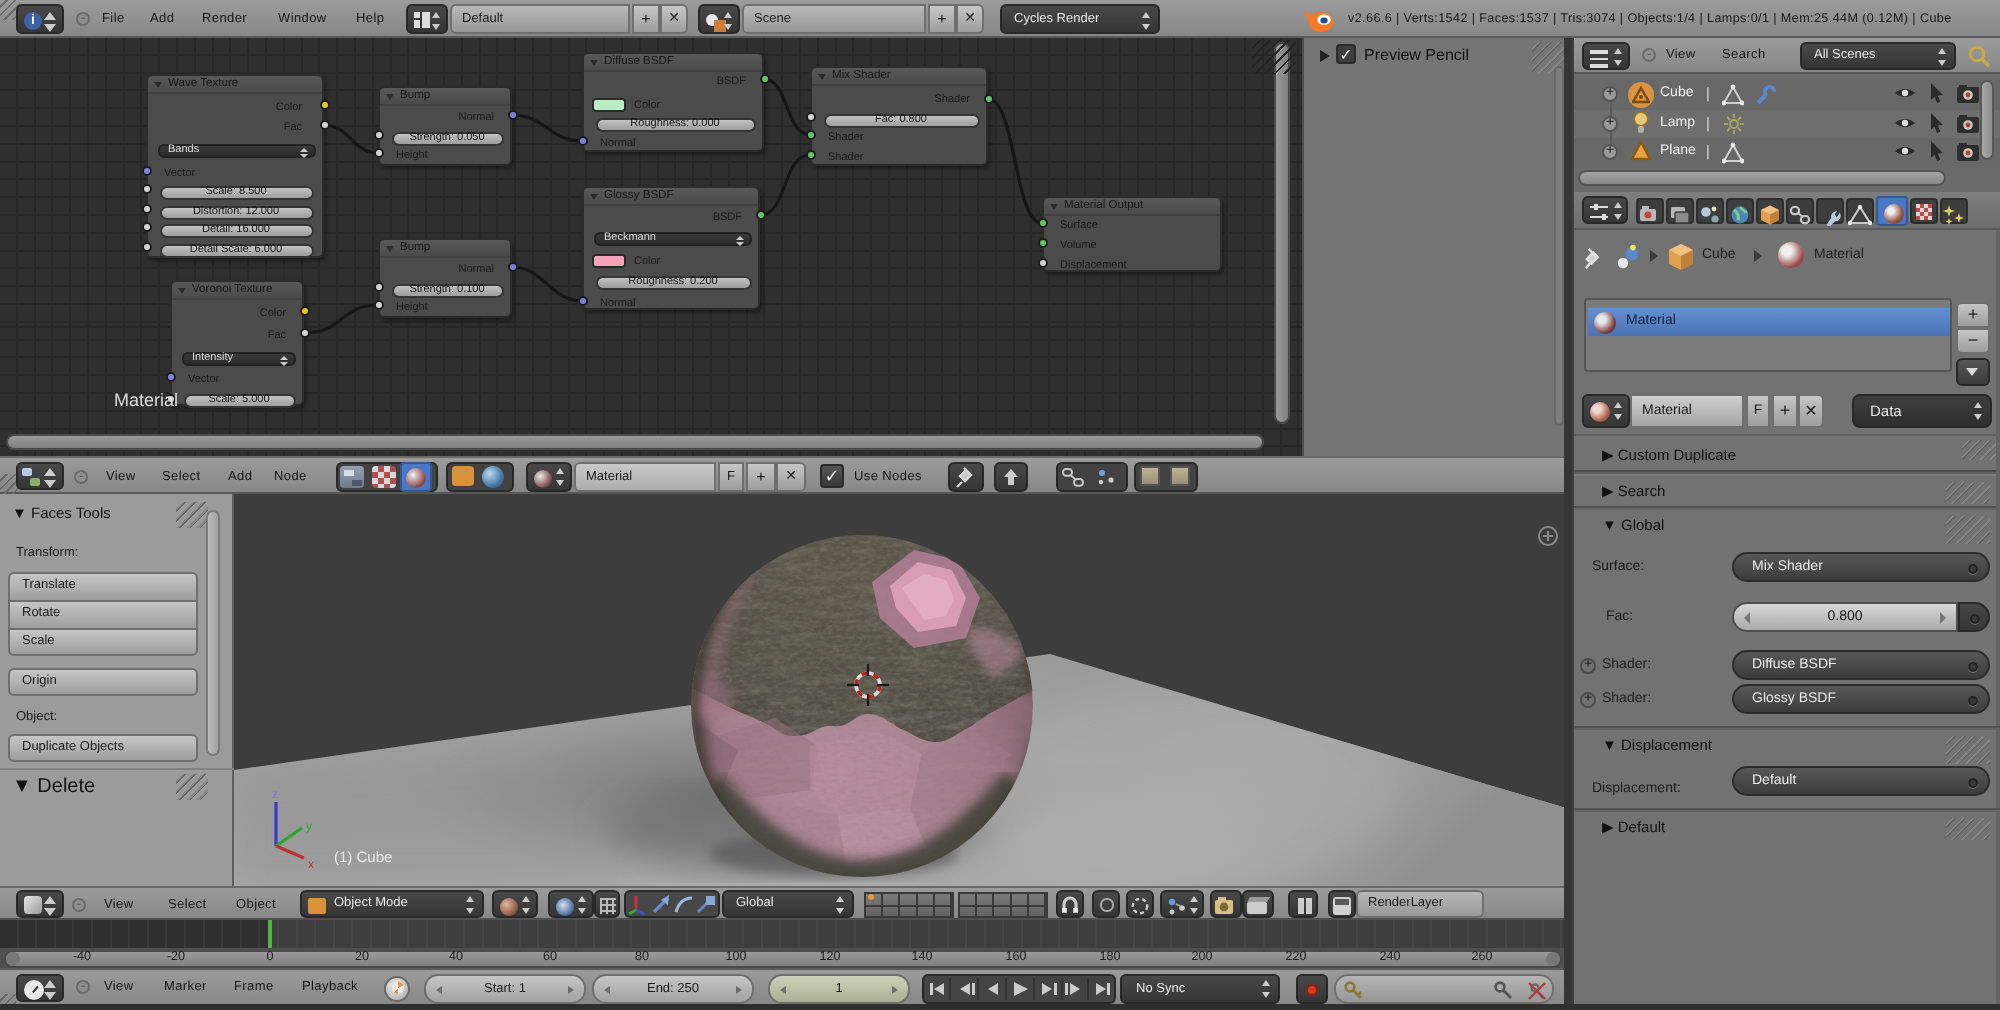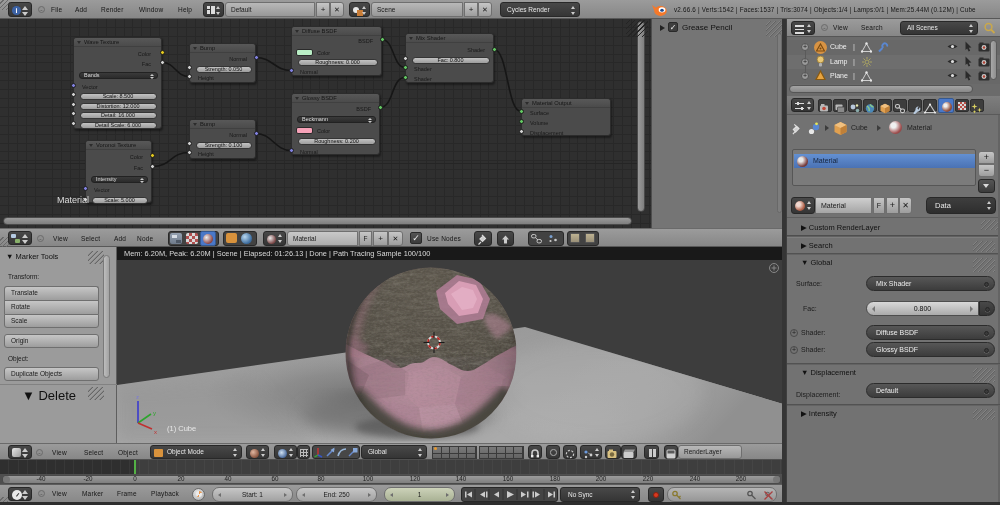--- a/index.html
+++ b/index.html
@@ -200,21 +200,21 @@
 
   <div class="abs" style="left:3px;top:198px;width:629px;height:8px;background:linear-gradient(#9a9a9a,#7f7f7f);border-radius:4px;border:1px solid #4a4a4a"></div>
   <div class="abs" style="left:637px;top:2px;width:8px;height:191px;background:linear-gradient(to right,#9a9a9a,#7f7f7f);border-radius:4px;border:1px solid #4a4a4a"></div>
   <div class="abs" style="left:626px;top:1px;width:22px;height:17px;background:repeating-linear-gradient(135deg,transparent 0 2.5px,#242424 2.5px 3.4px)"></div>
 </div>
 
 <div class="abs" id="npanel" style="left:651px;top:19px;width:135px;height:209px;background:#757575;border-left:1px solid #4d4d4d">
   <div class="abs hatch" style="right:2px;top:2px;width:18px;height:16px"></div>
   <div class="abs" style="left:8px;top:6px;width:0;height:0;border-top:3.5px solid transparent;border-bottom:3.5px solid transparent;border-left:5px solid #222"></div>
   <div class="abs" style="left:16px;top:3px;width:10px;height:10px;background:#3e3e3e;border:1px solid #2a2a2a;border-radius:2px;color:#eee;font-size:8px;line-height:9px;text-align:center">✓</div>
-  <div class="abs" style="left:30px;top:4px;font-size:8px;color:#111">Grease Pencil</div>
+  <div class="abs" style="left:30px;top:4px;font-size:8px;color:#111">Preview Pencil</div>
   <div class="abs" style="left:125px;top:14px;width:5px;height:180px;background:#7d7d7d;border-radius:3px;border:1px solid #686868"></div>
 </div>
 
 <div class="abs hdrbg" id="nodehdr" style="left:0;top:228px;width:786px;height:19px;border-top:1px solid #6a6a6a;border-bottom:1px solid #585858">
   <div class="abs" style="left:0;top:8px;width:10px;height:10px;background:repeating-linear-gradient(135deg,transparent 0 2px,#6a6a6a 2px 3px)"></div>
   <div class="abs dk" style="left:8px;top:2px;width:24px;height:14px">
     <div class="abs" style="left:2px;top:2px;width:5px;height:4px;background:#b6cbe3;border-radius:1px"></div>
     <div class="abs" style="left:6px;top:7px;width:5px;height:4px;background:#88b06a;border-radius:1px"></div>
     <div class="abs" style="right:3px;top:2px;width:0;height:0;border-left:3px solid transparent;border-right:3px solid transparent;border-bottom:4px solid #ccc"></div>
     <div class="abs" style="right:3px;top:8px;width:0;height:0;border-left:3px solid transparent;border-right:3px solid transparent;border-top:4px solid #ccc"></div>
@@ -395,35 +395,34 @@
     </g>
     <text x="19" y="152" font-size="6" fill="#7a7ad8" font-family="Liberation Sans">z</text>
     <text x="36" y="168" font-size="6" fill="#2ca52c" font-family="Liberation Sans">y</text>
     <text x="37" y="187" font-size="6" fill="#c03030" font-family="Liberation Sans">x</text>
     <text x="50" y="184" font-size="7.5" fill="#e8e8e8" font-family="Liberation Sans">(1) Cube</text>
 
     <circle cx="657" cy="21" r="4.5" fill="none" stroke="#888" stroke-width="1"></circle>
     <line x1="654.5" y1="21" x2="659.5" y2="21" stroke="#888" stroke-width="1"></line>
     <line x1="657" y1="18.5" x2="657" y2="23.5" stroke="#888" stroke-width="1"></line>
   </svg>
-  <div class="abs" style="left:117px;top:0;width:666px;height:13px;background:rgba(17,17,17,0.82);color:#dadada;font-size:7.4px;line-height:13px;padding-left:7px">Mem: 6.20M, Peak: 6.20M | Scene | Elapsed: 01:26.13 | Done | Path Tracing Sample 100/100</div>
 
   <div class="abs" style="left:0;top:0;width:117px;height:196px;background:#9b9b9b;border-right:1px solid #5e5e5e">
     <div class="abs hatch" style="left:88px;top:4px;width:16px;height:13px"></div>
-    <div class="abs" style="left:6px;top:5px;font-size:7.5px;color:#111">▼ Marker Tools</div>
+    <div class="abs" style="left:6px;top:5px;font-size:7.5px;color:#111">▼ Faces Tools</div>
     <div class="abs" style="left:8px;top:26px;font-size:6.5px;color:#1a1a1a">Transform:</div>
     <div class="abs lt" style="left:4px;top:39px;width:95px;height:14px;border-radius:3px 3px 0 0;font-size:6.5px;line-height:12px;padding-left:6px;border-bottom:none">Translate</div>
     <div class="abs lt" style="left:4px;top:53px;width:95px;height:14px;border-radius:0;font-size:6.5px;line-height:12px;padding-left:6px;border-bottom:none">Rotate</div>
     <div class="abs lt" style="left:4px;top:67px;width:95px;height:14px;border-radius:0 0 3px 3px;font-size:6.5px;line-height:12px;padding-left:6px">Scale</div>
     <div class="abs lt" style="left:4px;top:87px;width:95px;height:14px;font-size:6.5px;line-height:12px;padding-left:6px">Origin</div>
     <div class="abs" style="left:8px;top:108px;font-size:6.5px;color:#1a1a1a">Object:</div>
     <div class="abs lt" style="left:4px;top:120px;width:95px;height:14px;font-size:6.5px;line-height:12px;padding-left:6px">Duplicate Objects</div>
     <div class="abs" style="left:0;top:137px;width:117px;height:1px;background:#828282"></div>
     <div class="abs hatch" style="left:88px;top:140px;width:16px;height:13px"></div>
-    <div class="abs" style="left:22px;top:141px;font-size:13px;color:#111">▼ Delete</div>
+    <div class="abs" style="left:6px;top:141px;font-size:10px;color:#111">▼ Delete</div>
     <div class="abs" style="left:103px;top:8px;width:7px;height:123px;background:linear-gradient(to right,#bdbdbd,#a2a2a2);border:1px solid #7a7a7a;border-radius:4px"></div>
   </div>
 </div>
 
 <div class="abs hdrbg" id="v3dhdr" style="left:0;top:443px;width:783px;height:17px;border-top:1px solid #6a6a6a;border-bottom:1px solid #505050">
   <div class="abs dk" style="left:8px;top:1px;width:24px;height:14px">
     <div class="abs" style="left:3px;top:2px;width:9px;height:9px;background:linear-gradient(135deg,#e8e8e8,#9a9a9a);border-radius:2px"></div>
     <div class="abs" style="right:3px;top:2px;width:0;height:0;border-left:3px solid transparent;border-right:3px solid transparent;border-bottom:4px solid #ccc"></div>
     <div class="abs" style="right:3px;top:8px;width:0;height:0;border-left:3px solid transparent;border-right:3px solid transparent;border-top:4px solid #ccc"></div>
   </div>
@@ -834,21 +833,21 @@
   <div class="abs lt" style="left:86px;top:178px;width:12px;height:17px;border-radius:0;font-size:7px;text-align:center;line-height:15px">F</div>
   <div class="abs lt" style="left:99px;top:178px;width:13px;height:17px;border-radius:0;font-size:9px;text-align:center;line-height:15px">+</div>
   <div class="abs lt" style="left:112px;top:178px;width:13px;height:17px;border-radius:0 3px 3px 0;font-size:8px;text-align:center;line-height:15px">✕</div>
   <div class="abs dk" style="left:139px;top:178px;width:70px;height:17px;background:linear-gradient(#3e3e3e,#2e2e2e);font-size:7.5px;line-height:15px;padding-left:8px;border-radius:4px">Data
     <div class="arrup" style="right:4px;top:3px"></div>
     <div class="arrdn" style="right:4px;top:9px"></div>
   </div>
 
   <div class="abs" style="left:0;top:198px;width:214px;height:1px;background:#5e5e5e"></div>
   <div class="abs hatch" style="left:194px;top:201px;width:18px;height:10px"></div>
-  <div class="phead" style="left:14px;top:204px">▶ Custom RenderLayer</div>
+  <div class="phead" style="left:14px;top:204px">▶ Custom Duplicate</div>
   <div class="abs" style="left:0;top:216px;width:214px;height:3px;background:#606060;border-top:1px solid #4e4e4e;border-bottom:1px solid #7e7e7e"></div>
   <div class="abs hatch" style="left:186px;top:222px;width:22px;height:11px"></div>
   <div class="phead" style="left:14px;top:222px">▶ Search</div>
   <div class="abs" style="left:0;top:234px;width:214px;height:2px;background:#636363;border-top:1px solid #525252"></div>
   <div class="abs" style="left:211px;top:96px;width:3px;height:404px;background:#646464"></div>
   <div class="abs hatch" style="left:186px;top:239px;width:22px;height:14px"></div>
   <div class="phead" style="left:14px;top:239px">▼ Global</div>
   <div class="plabel" style="left:9px;top:261px">Surface:</div>
   <div class="pdrop" style="left:79px;top:257px;width:129px">Mix Shader<span class="pdot"></span></div>
   <div class="plabel" style="left:16px;top:286px">Fac:</div>
@@ -865,17 +864,17 @@
   <div class="abs" style="left:3px;top:327px;width:8px;height:8px;border-radius:50%;border:1px solid #4a4a4a;color:#222;font-size:7px;line-height:6px;text-align:center">+</div>
   <div class="plabel" style="left:14px;top:327px">Shader:</div>
   <div class="pdrop" style="left:79px;top:323px;width:129px">Glossy BSDF<span class="pdot"></span></div>
   <div class="abs" style="left:0;top:344px;width:214px;height:2px;background:#636363;border-top:1px solid #525252"></div>
   <div class="abs hatch" style="left:186px;top:349px;width:22px;height:14px"></div>
   <div class="phead" style="left:14px;top:349px">▼ Displacement</div>
   <div class="plabel" style="left:9px;top:372px">Displacement:</div>
   <div class="pdrop" style="left:79px;top:364px;width:129px">Default<span class="pdot"></span></div>
   <div class="abs" style="left:0;top:385px;width:214px;height:2px;background:#636363;border-top:1px solid #525252"></div>
   <div class="abs hatch" style="left:186px;top:390px;width:22px;height:11px"></div>
-  <div class="phead" style="left:14px;top:390px">▶ Intensity</div>
+  <div class="phead" style="left:14px;top:390px">▶ Default</div>
 </div>
 
 <div class="abs" style="left:782px;top:19px;width:4px;height:483px;background:#353535"></div>
 <div class="abs" style="left:0;top:502px;width:1000px;height:3px;background:#2e2e2e"></div>
 
 </body></html>

